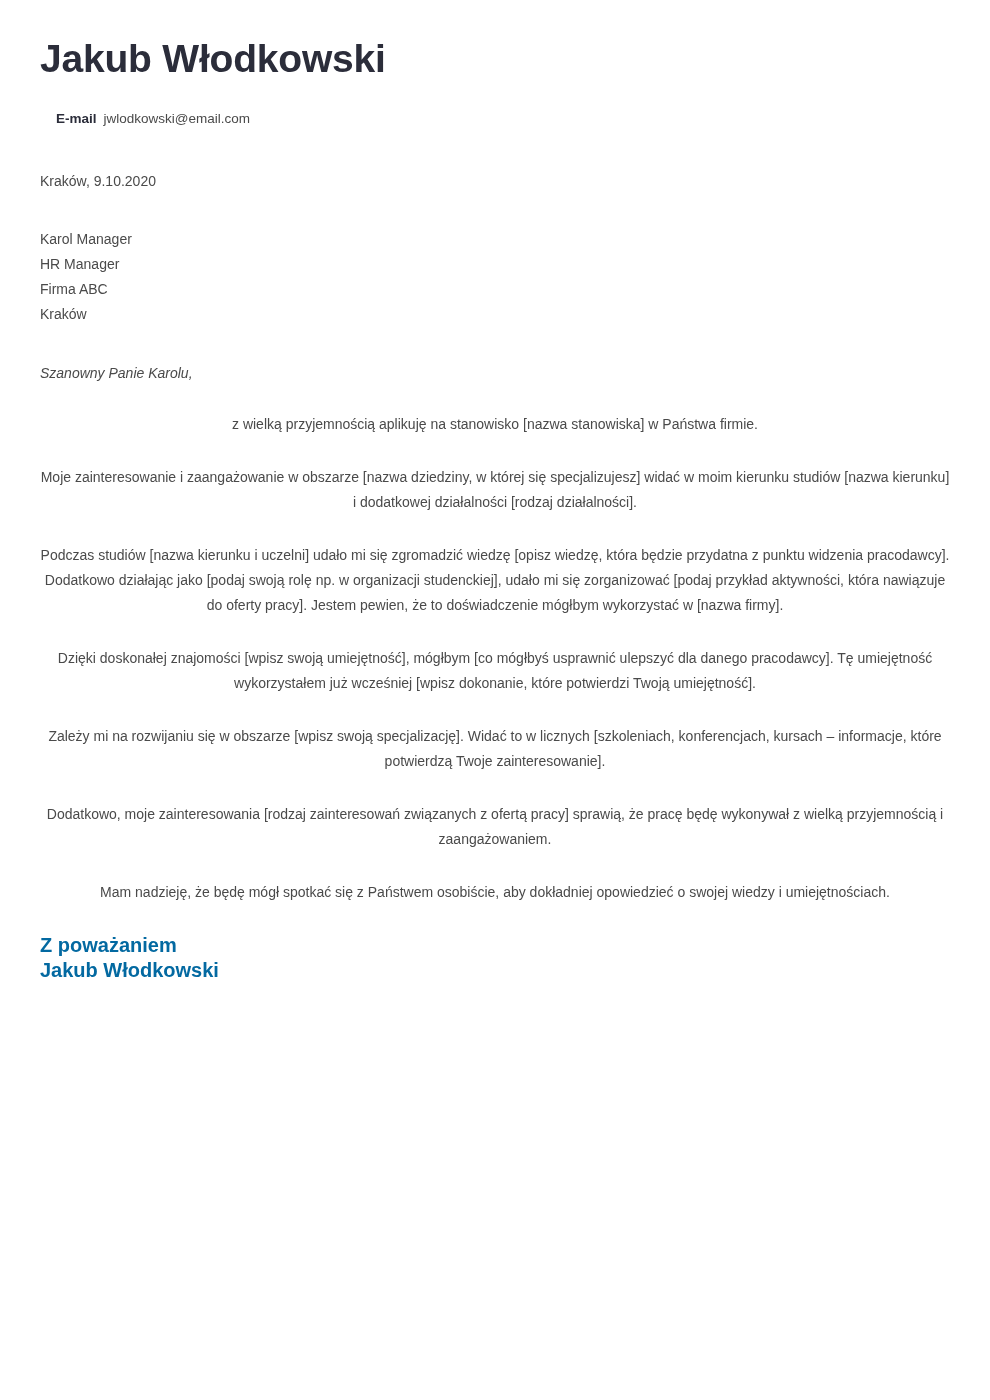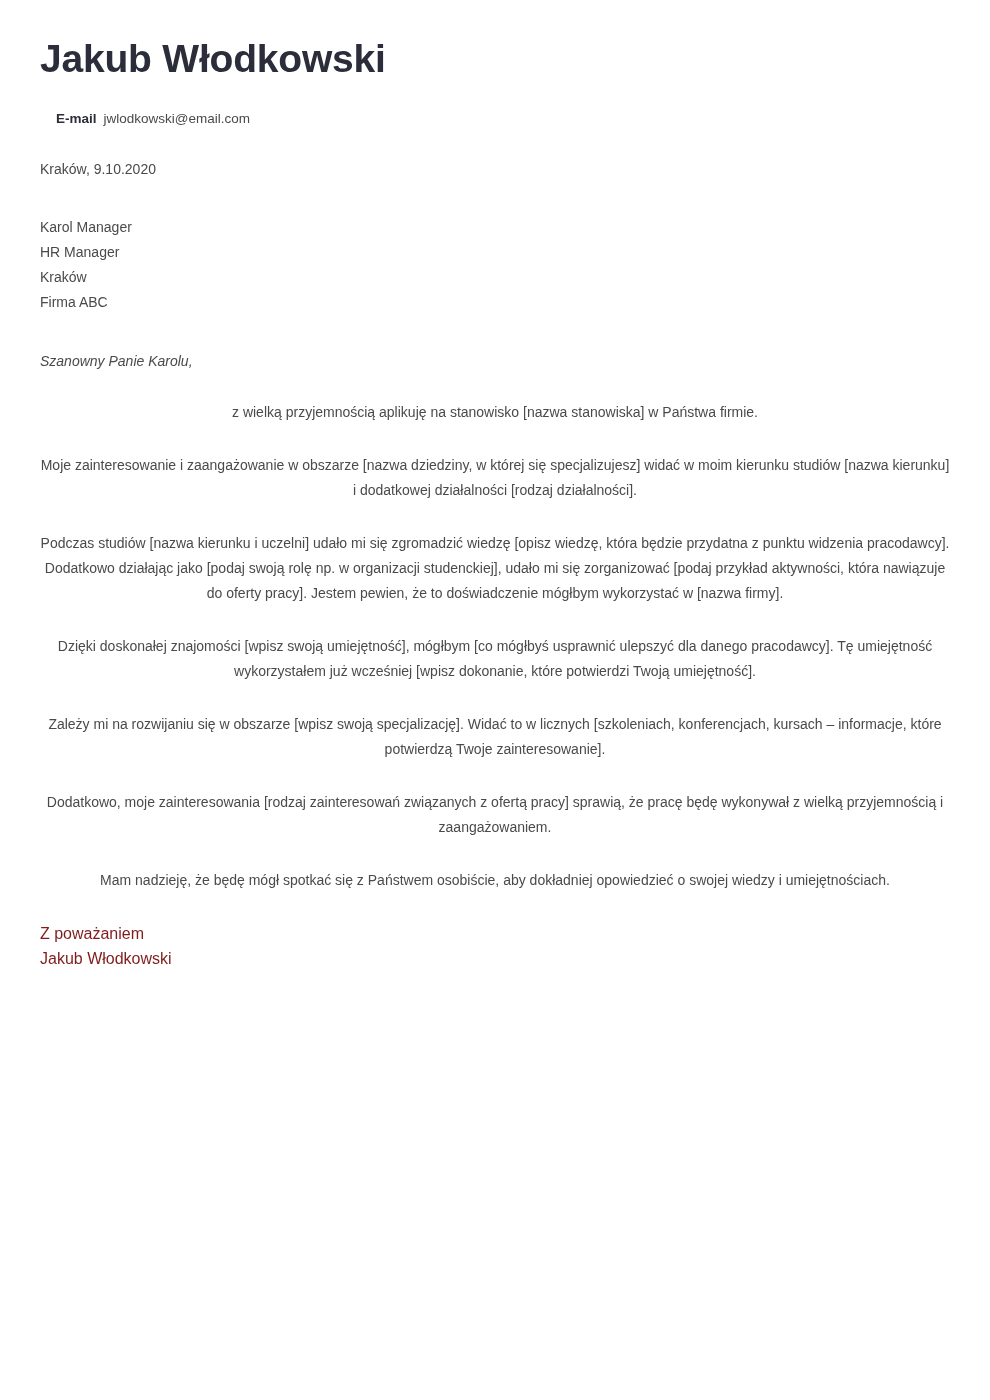--- a/index.html
+++ b/index.html
@@ -58,21 +58,21 @@
     font-size: 13.5px;
   }
   .contact-value {
     font-size: 13.5px;
     color: #4a4a4a;
     margin-left: 7px;
   }
 
   
   .date-line {
-    margin-top: 30px;
+    margin-top: 42px;
     font-size: 14px;
     line-height: 1.5;
     color: #4a4a4a;
   }
 
   .recipient {
     margin-top: 35px;
   }
   .recipient-line {
     font-size: 14px;
@@ -93,44 +93,45 @@
     font-size: 14px;
     line-height: 25px;
     color: #4a4a4a;
     text-align: center;
   }
 
   .closing {
     margin-top: 28px;
   }
   .closing-line {
-    font-size: 16px;
+    font-size: 20px;
     line-height: 25px;
-    color: #7f1d1d;
+    color: #0369a1;
+    font-weight: bold;
   }
 </style>
 </head>
 <body>
 
 <div class="page">
   <div class="content">
 
     <h1 class="doc-name">Jakub Włodkowski</h1>
 
     <div class="contact-row">
       <span class="contact-label">E-mail</span><span class="contact-value">jwlodkowski@email.com</span>
     </div>
 
     <div class="date-line">Kraków, 9.10.2020</div>
 
     <div class="recipient">
       <div class="recipient-line">Karol Manager</div>
       <div class="recipient-line">HR Manager</div>
+      <div class="recipient-line">Firma ABC</div>
       <div class="recipient-line">Kraków</div>
-      <div class="recipient-line">Firma ABC</div>
     </div>
 
     <div class="salutation">Szanowny Panie Karolu,</div>
 
     <p class="para">z wielką przyjemnością aplikuję na stanowisko [nazwa stanowiska] w Państwa firmie.</p>
 
     <p class="para">Moje zainteresowanie i zaangażowanie w obszarze [nazwa dziedziny, w której się specjalizujesz] widać w moim kierunku studiów [nazwa kierunku] i dodatkowej działalności [rodzaj działalności].</p>
 
 
     <p class="para">Podczas studiów [nazwa kierunku i uczelni] udało mi się zgromadzić wiedzę [opisz wiedzę, która będzie przydatna z punktu widzenia pracodawcy]. Dodatkowo działając jako [podaj swoją rolę np. w organizacji studenckiej], udało mi się zorganizować [podaj przykład aktywności, która nawiązuje do oferty pracy]. Jestem pewien, że to doświadczenie mógłbym wykorzystać w [nazwa firmy].</p>

